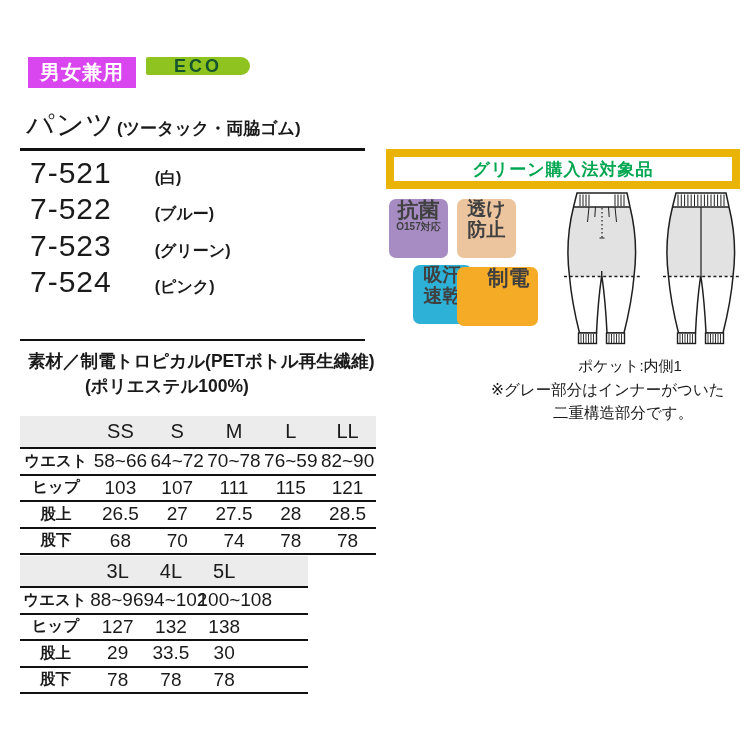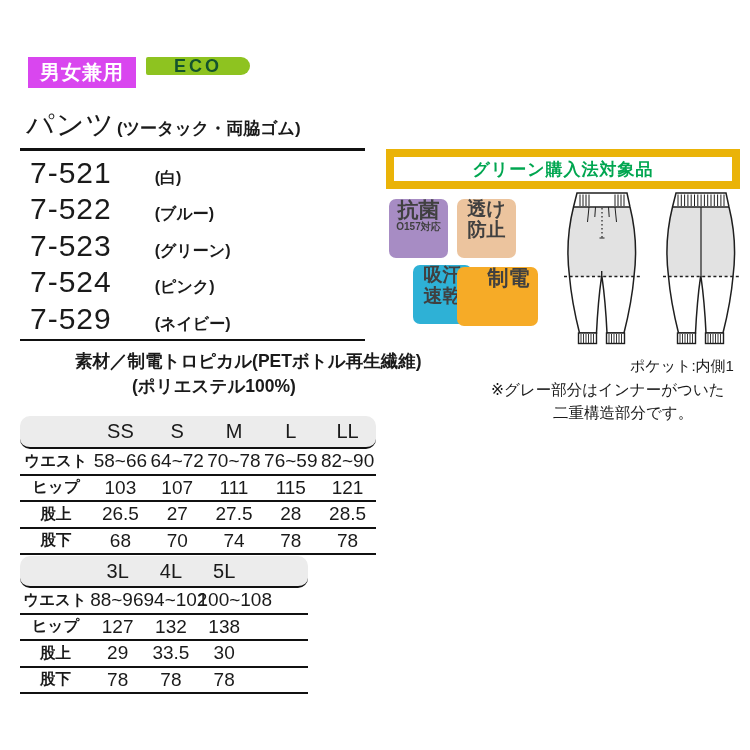--- a/index.html
+++ b/index.html
@@ -23,29 +23,29 @@
   .rule1{top:148px;}
   .rule2{top:339px;height:2px;}
 
   
   .codes{left:30px;top:156px;}
   .code-row{height:36.4px;display:flex;align-items:baseline;gap:31px;}
   .code{font-size:30px;letter-spacing:1px;}
   .code-color{font-size:16px;margin-left:12px;font-weight:bold;}
 
   
-  .material{left:28px;top:349px;font-size:17.5px;line-height:25px;font-weight:bold;margin-left:47px;}
+  .material{left:28px;top:349px;font-size:17.5px;line-height:25px;font-weight:bold;}
   .mat2{padding-left:57px;}
 
   
   .size-table{left:20px;}
   .t1{top:416px;width:356px;}
   .t2{top:556px;width:288px;}
   .tr{display:flex;align-items:center;border-bottom:2px solid #111;height:24.5px;}
-  .tr.th{height:31px;border-bottom:2.5px solid #111;border-radius:10px;}
+  .tr.th{height:31px;border-bottom:2.5px solid #111;}
   .t2 .tr.th{height:30px;}
   .c{text-align:center;font-size:19px;white-space:nowrap;}
   .tr.th .c{font-size:20px;}
   .c.lab{width:72px;font-size:15.5px;font-weight:bold;}
   .t1 .c:not(.lab){width:56.8px;}
   .t2 .c:not(.lab){width:54px;}
   .t2 .spacer{width:58px;}
 
   
   .green-box{left:386px;top:149px;width:338px;height:24px;border:8px solid #eab308;
@@ -57,21 +57,21 @@
   .feat2{left:457px;top:199px;}
   .feat3{left:389px;top:265px;margin-left:24px;}
   .feat4{left:457px;top:267px;}
   .f-main{font-size:21px;font-weight:bold;}
   .f-sub{font-size:10px;font-weight:bold;}
   .f-line{font-size:19px;font-weight:bold;}
 
   .pants-svg{left:552px;top:181px;}
 
   .note{font-size:15px;white-space:nowrap;}
-  .note-pocket{left:630px;top:357px;}
+  .note-pocket{left:578px;top:357px;}
   .note-gray1{left:491px;top:380px;font-size:15.5px;}
   .note-gray2{left:553px;top:403px;font-size:15.5px;}
 </style>
 </head>
 <body>
 
 <div class="page">
 
   <div class="abs badge-unisex" style="background-color: #d946ef;">男女兼用</div>
   <div class="abs badge-eco" style="background-color: rgb(142, 195, 32);">ECO</div>
@@ -91,24 +91,20 @@
       <span class="code">7-522</span>
       <span class="code-color">(ブルー)</span>
     </div>
     <div class="code-row">
       <span class="code">7-523</span>
       <span class="code-color">(グリーン)</span>
     </div>
     <div class="code-row">
       <span class="code">7-524</span>
       <span class="code-color">(ピンク)</span>
-    </div>
-    <div class="code-row">
-      <span class="code">7-529</span>
-      <span class="code-color">(ネイビー)</span>
     </div>
   </div>
   <div class="abs rule rule2"></div>
 
   <div class="abs material">
     <div>素材／制電トロピカル(PETボトル再生繊維)</div>
     <div class="mat2">(ポリエステル100%)</div>
   </div>
 
   <div class="abs size-table t1">

